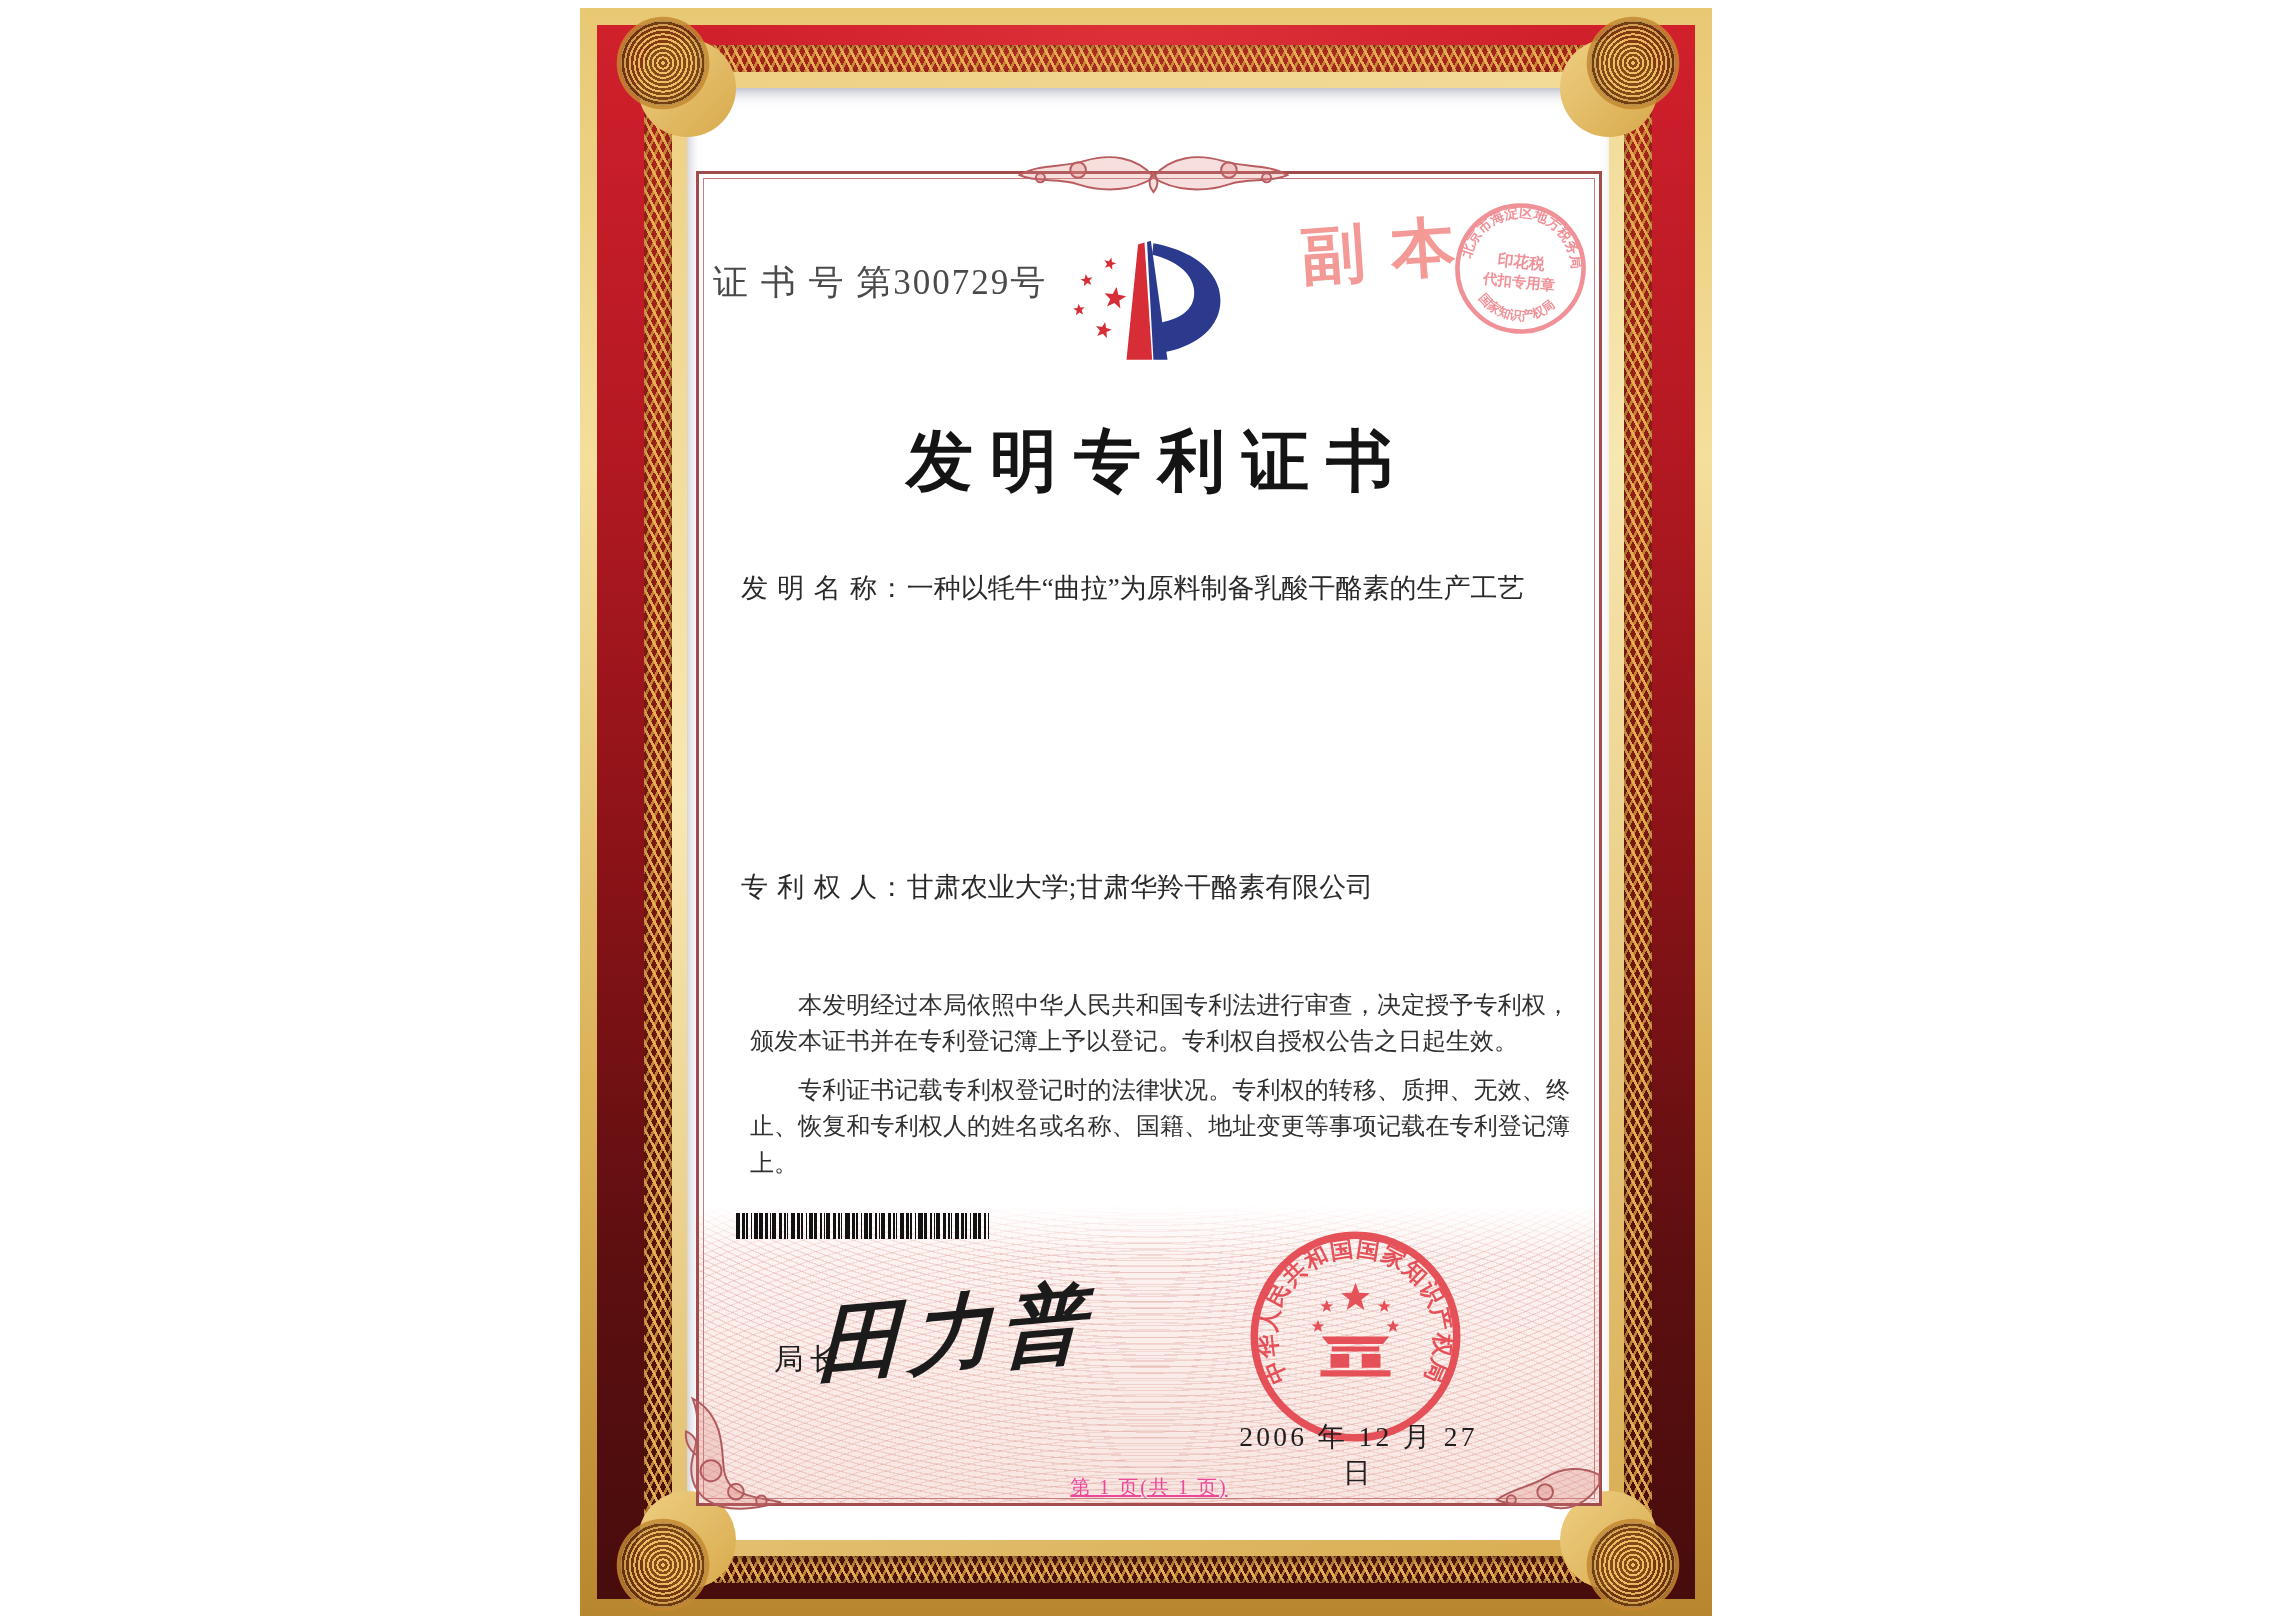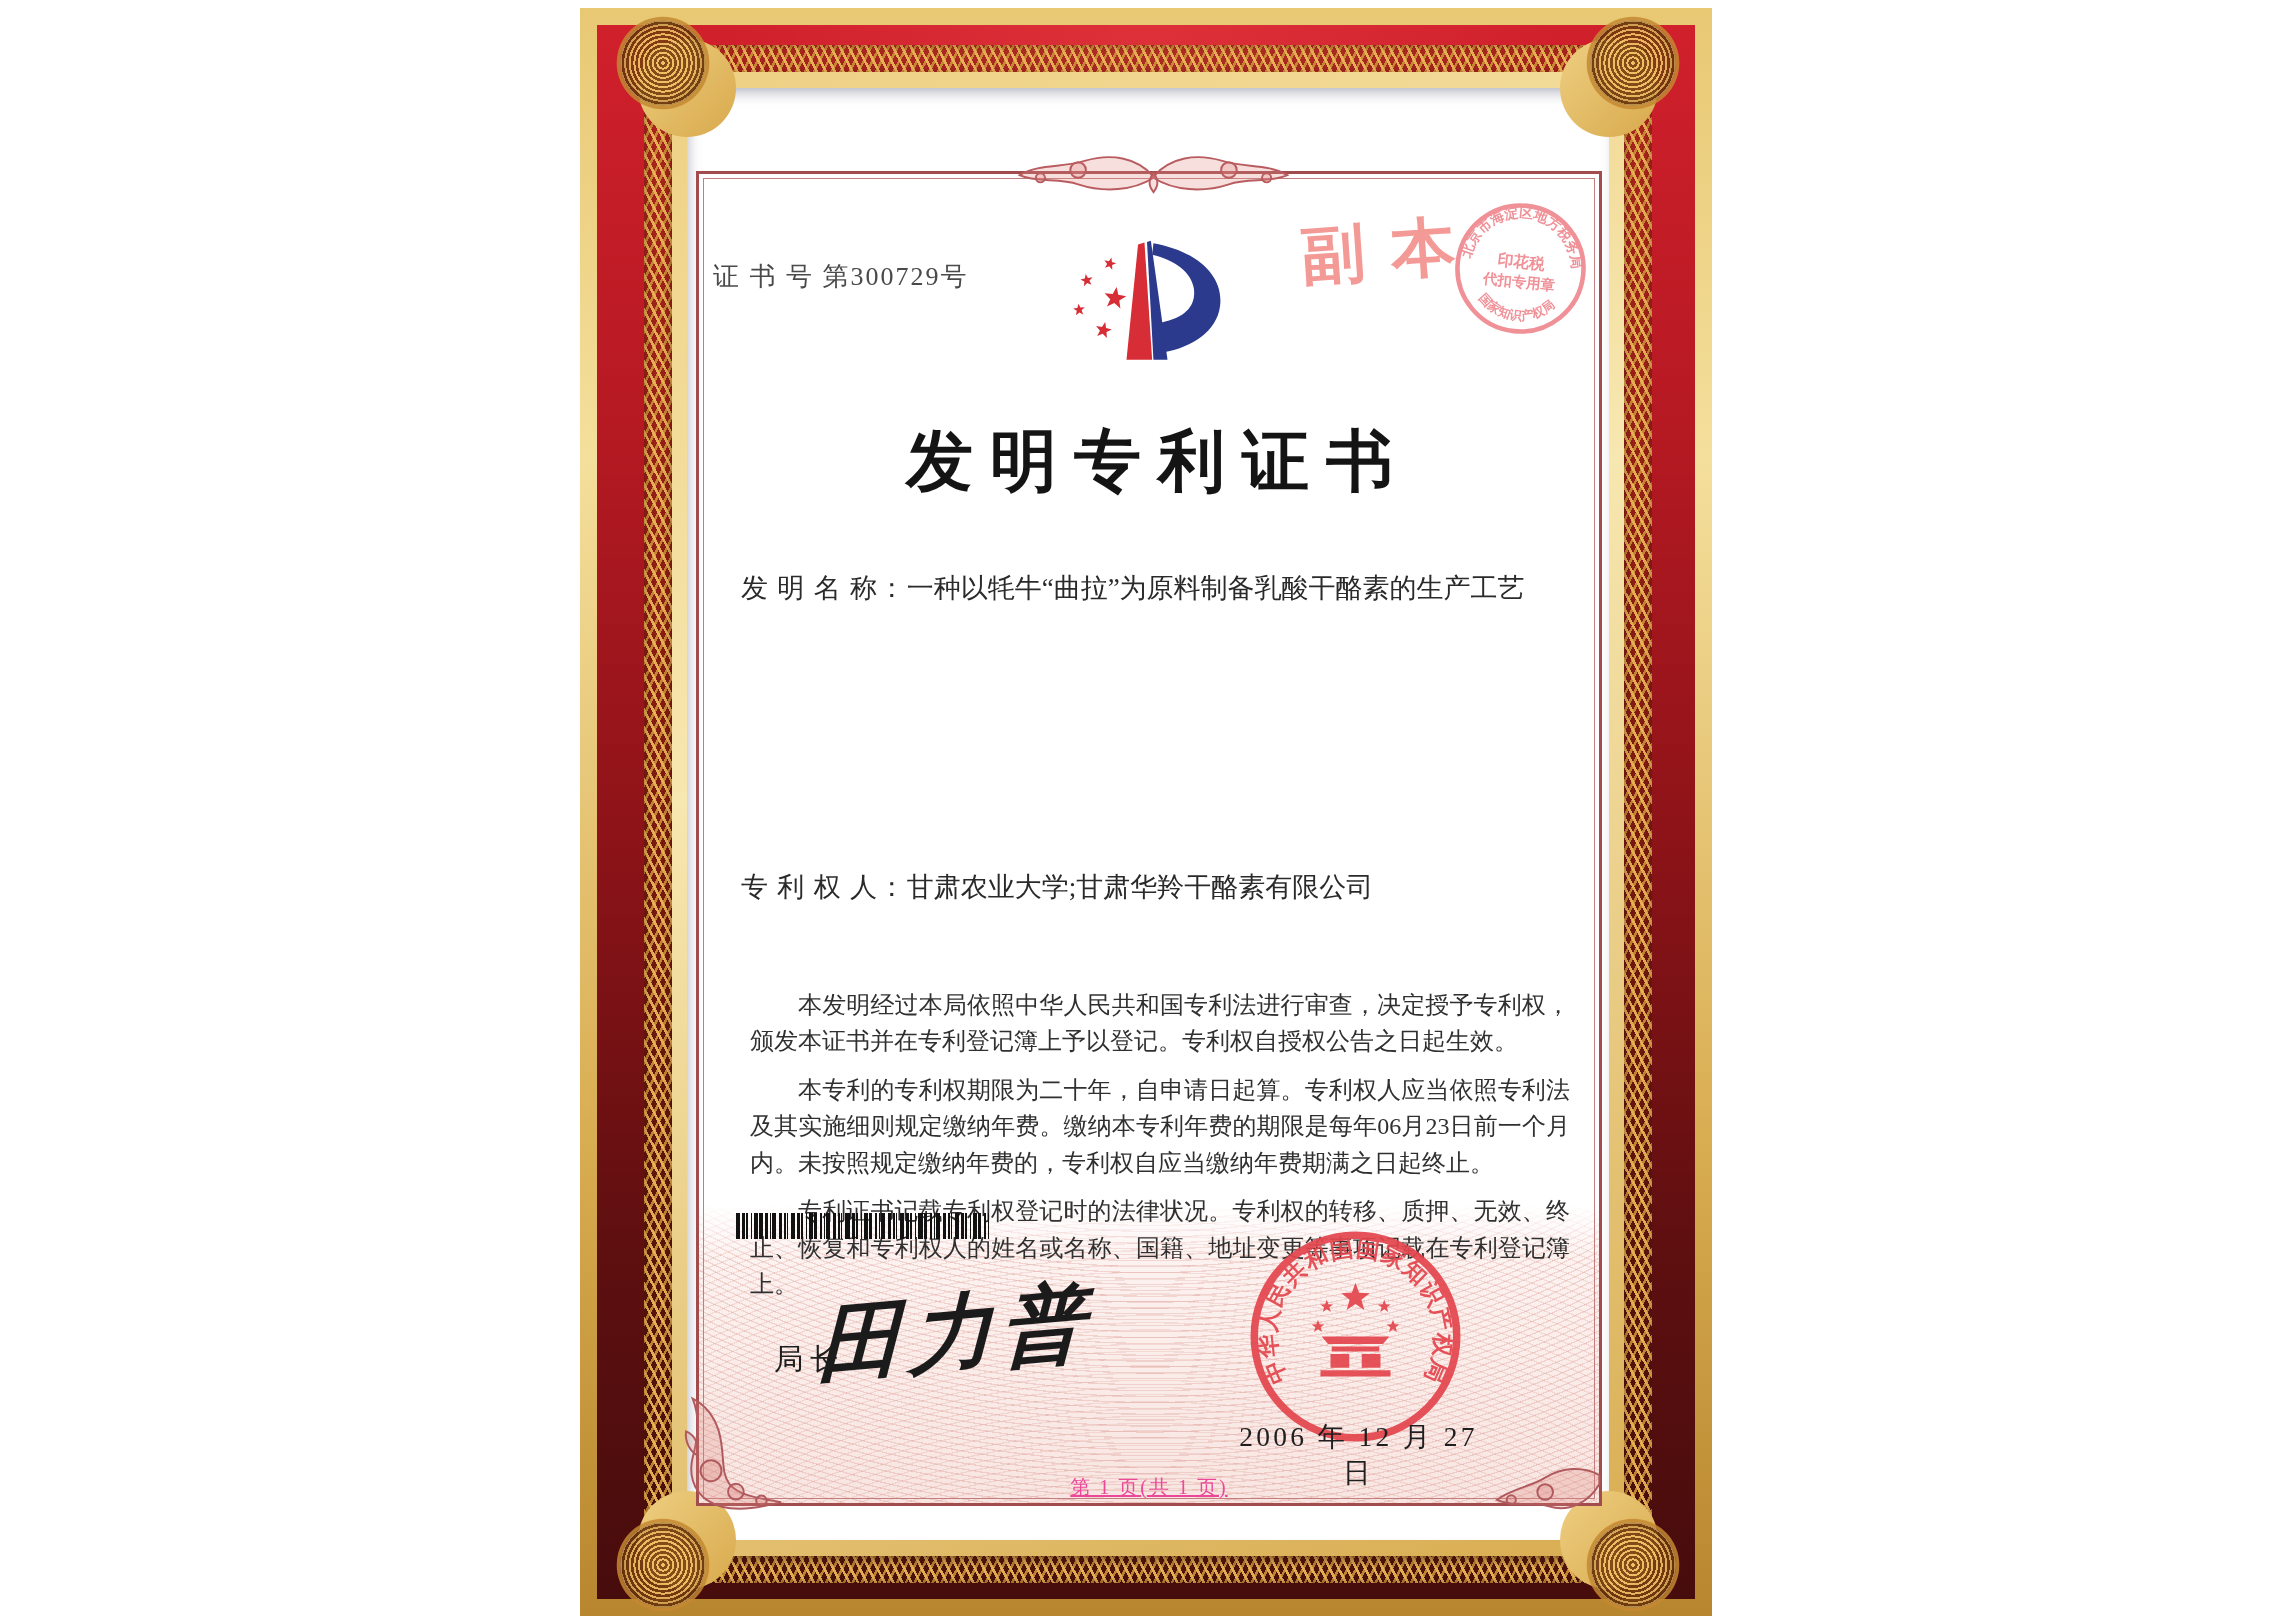--- a/index.html
+++ b/index.html
@@ -39,21 +39,21 @@
        repeating-radial-gradient(circle at 50% -818px, rgba(205,110,100,.22) 0 1.3px, rgba(205,110,100,0) 1.3px 5.9px),
        repeating-radial-gradient(circle at 50% 1112px, rgba(205,110,100,.16) 0 1.3px, rgba(205,110,100,0) 1.3px 7.2px),
        linear-gradient(180deg,#fdf5f3,#f8e5e1);
      -webkit-mask:linear-gradient(180deg,transparent 0,#000 52px,#000 100%);
              mask:linear-gradient(180deg,transparent 0,#000 52px,#000 100%);}
   .red-border{position:absolute;left:696px;top:171px;width:906px;height:1335px;
      border:3.3px solid #a34c4e;box-sizing:border-box;}
   .red-border::after{content:"";position:absolute;inset:3.9px;border:1.3px solid #c47d7f;}
   .ornament{position:absolute;}
   
-  .cert-no{position:absolute;left:713px;top:259px;font-size:26px;color:#4a4a4a;letter-spacing:2px;}
+  .cert-no{position:absolute;left:713px;top:259px;font-size:35px;color:#4a4a4a;letter-spacing:2px;}
   .logo{position:absolute;left:1065px;top:233px;}
   .copy-stamp{position:absolute;left:1301px;top:207px;font-size:64px;letter-spacing:26px;
      color:rgba(242,148,144,.95);transform:rotate(-4deg);font-weight:bold;}
   .tax-stamp{position:absolute;left:1447px;top:195px;opacity:.88;transform:rotate(6deg);}
   .title{position:absolute;left:705px;top:416px;width:906px;text-align:center;
      font-size:67px;font-weight:700;letter-spacing:17px;color:#141414;}
   .field-row{position:absolute;left:741px;width:844px;font-size:27px;color:#2a2a2a;white-space:nowrap;}
   .field-label{letter-spacing:1.3px;}
   .body-text{position:absolute;left:738px;top:975px;width:844px;}
   .body-text p{margin:12px;text-indent:2em;font-size:24px;line-height:1.52;text-align:justify;color:#303030;}
@@ -166,21 +166,20 @@
 
   <div class="field-row" style="top:570px;">
     <span class="field-label">发 明 名 称：</span><span>一种以牦牛“曲拉”为原料制备乳酸干酪素的生产工艺</span>
   </div>
   <div class="field-row" style="top:869px;">
     <span class="field-label">专 利 权 人：</span><span>甘肃农业大学;甘肃华羚干酪素有限公司</span>
   </div>
 
   <div class="body-text">
     <p>本发明经过本局依照中华人民共和国专利法进行审查，决定授予专利权，颁发本证书并在专利登记簿上予以登记。专利权自授权公告之日起生效。</p>
-    <p>本专利的专利权期限为二十年，自申请日起算。专利权人应当依照专利法及其实施细则规定缴纳年费。缴纳本专利年费的期限是每年06月23日前一个月内。未按照规定缴纳年费的，专利权自应当缴纳年费期满之日起终止。</p>
     <p>专利证书记载专利权登记时的法律状况。专利权的转移、质押、无效、终止、恢复和专利权人的姓名或名称、国籍、地址变更等事项记载在专利登记簿上。</p>
   </div>
 
   <div class="barcode" id="barcode">
       <div class="bar" style="width: 4.2px; margin-right: 2px;"></div>
       <div class="bar" style="width: 3.1px; margin-right: 1px;"></div>
       <div class="bar" style="width: 2.1px; margin-right: 2.9px;"></div>
       <div class="bar" style="width: 1px; margin-right: 2px;"></div>
       <div class="bar" style="width: 4.2px; margin-right: 1px;"></div>
       <div class="bar" style="width: 3.1px; margin-right: 2.9px;"></div>

